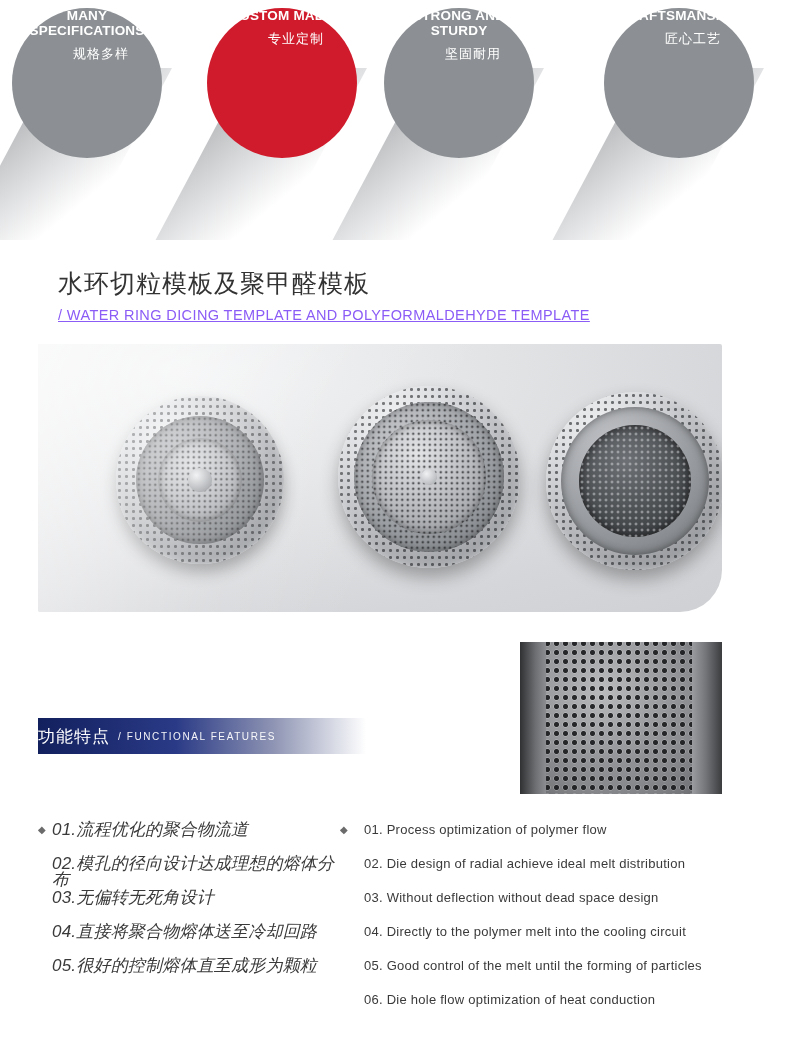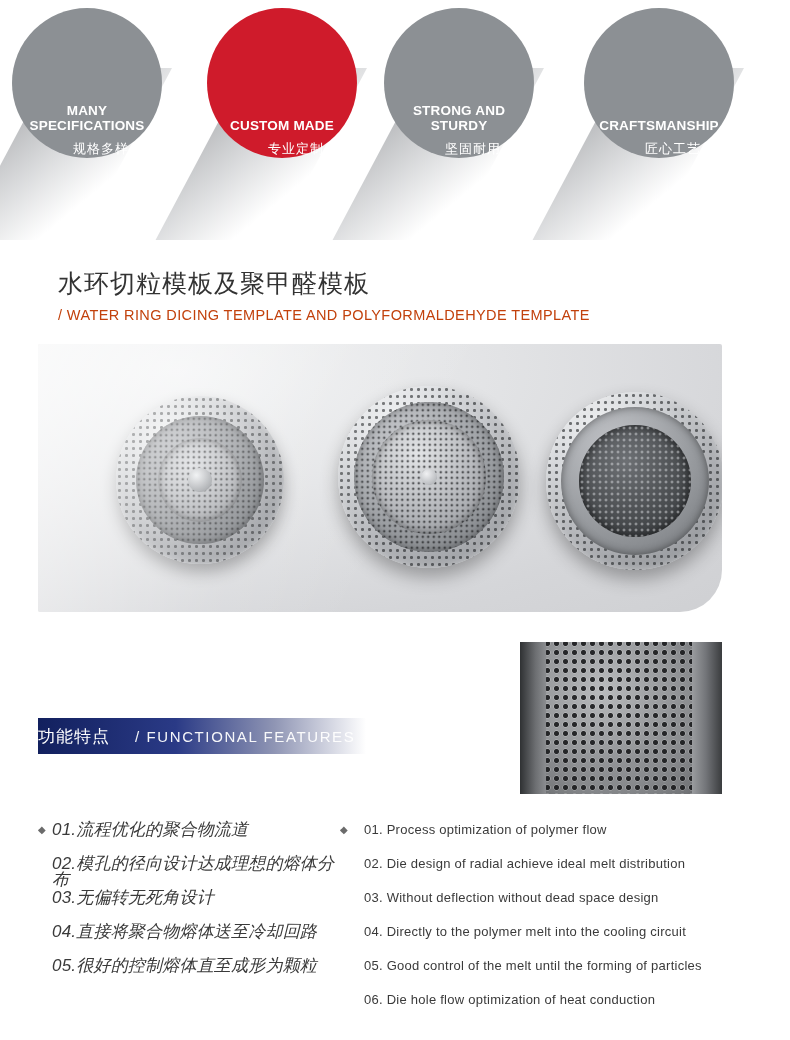--- a/index.html
+++ b/index.html
@@ -24,21 +24,21 @@
   }
   .badge-wrap {
     position: absolute;
     top: 8px;
     width: 168px;
     height: 230px;
   }
   .badge-wrap.b0 { left: 12px; }
   .badge-wrap.b1 { left: 207px; }
   .badge-wrap.b2 { left: 384px; }
-  .badge-wrap.b3 { left: 584px; }
+  .badge-wrap.b3 { left: 604px; }
 
   .shadow {
     position: absolute;
     top: 60px;
     left: 40px;
     width: 120px;
     height: 120px;
     background: linear-gradient(135deg, rgba(160,162,165,0.85) 0%, rgba(190,192,195,0.55) 45%, rgba(255,255,255,0) 80%);
     transform: skew(-28deg) scaleY(1.5);
     transform-origin: top left;
@@ -49,21 +49,21 @@
     top: 0;
     left: 0;
     width: 150px;
     height: 150px;
     border-radius: 50%;
     background: #8c9094;
     color: #ffffff;
     display: flex;
     flex-direction: column;
     align-items: center;
-    justify-content: flex-end;
+    justify-content: flex-start;
     text-align: center;
     z-index: 1;
   }
   .badge.accent { background: #cf1b2b; }
   .badge .en {
     font-size: 13.5px;
     font-weight: bold;
     letter-spacing: 0.2px;
     line-height: 15px;
     padding: 0 12px;
@@ -86,24 +86,25 @@
   }
   .title-cn {
     font-size: 25px;
     color: #333333;
     letter-spacing: 1px;
     line-height: 30px;
     font-weight: normal;
   }
   .title-en {
     font-size: 14.5px;
-    color: #c2410c;
+    color: #8b5cf6;
     letter-spacing: 0.4px;
     margin-top: 9px;
     white-space: nowrap;
+    text-decoration: underline;
   }
 
   
   .hero {
     position: absolute;
     left: 38px;
     top: 344px;
     width: 684px;
     height: 268px;
     border-radius: 2px 2px 42px 2px;
@@ -250,23 +251,23 @@
     padding-left: 0;
     box-sizing: border-box;
   }
   .section-bar .cn {
     color: #ffffff;
     font-size: 17px;
     letter-spacing: 1px;
   }
   .section-bar .en {
     color: #ffffff;
-    font-size: 15px;
+    font-size: 10px;
     letter-spacing: 1.6px;
-    margin-left: 25px;
+    margin-left: 8px;
     opacity: 0.95;
   }
 
   
   .features {
     position: absolute;
     left: 38px;
     top: 822px;
     width: 714px;
   }

